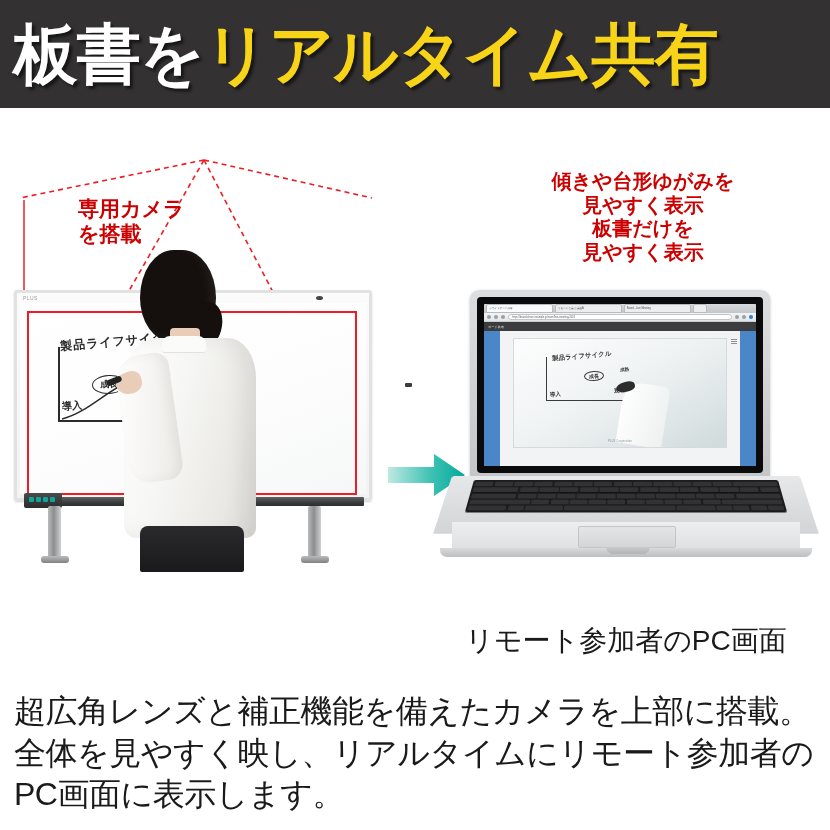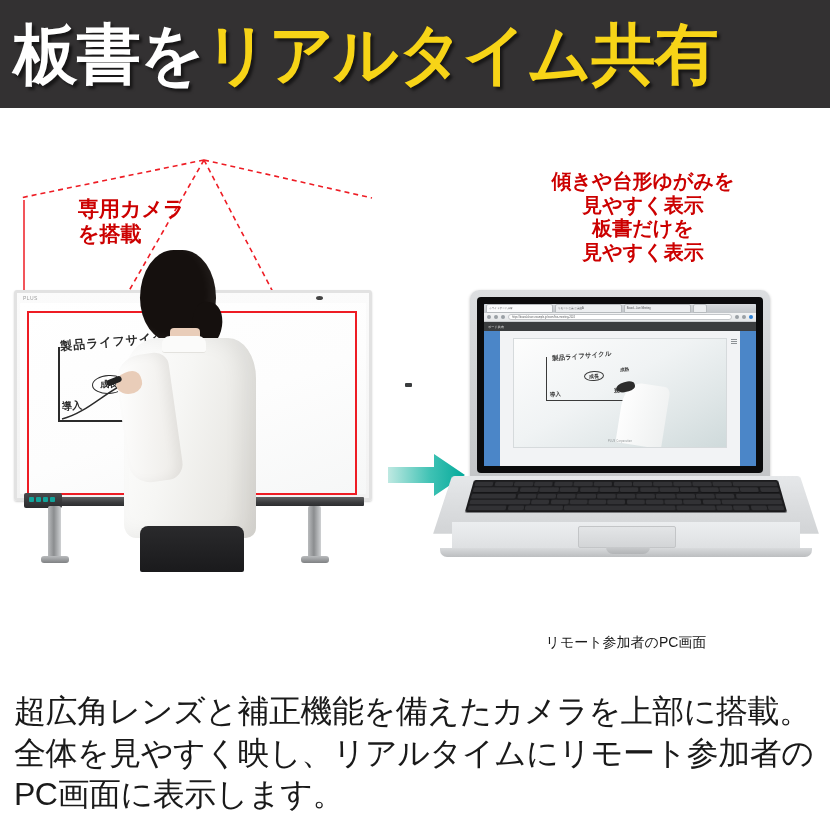--- a/index.html
+++ b/index.html
@@ -294,22 +294,22 @@
   .front-lip{
     position:absolute;left:10px;top:72px;width:372px;height:9px;
     background:linear-gradient(180deg,#d8dadc,#bcbec0);
     border-radius:0 0 7px 7px;
   }
   .notch{
     position:absolute;left:176px;top:71px;width:44px;height:7px;
     background:linear-gradient(180deg,#c9cbcd,#b2b4b6);border-radius:0 0 8px 8px;
   }
   .pc-caption{
-    position:absolute;left:430px;top:542px;width:392px;text-align:center;
-    font-size:14px;color:#1a1a1a;white-space:nowrap;
+    position:absolute;left:430px;top:530px;width:392px;text-align:center;
+    font-size:28px;color:#1a1a1a;white-space:nowrap;
   }
 
   
   .desc{
     position:absolute;left:14px;top:676px;width:806px;
     font-size:32px;line-height:1.30;color:#1a1a1a;
     letter-spacing:-0.5px;
     font-weight:500;
     margin-top:15px;
   }

